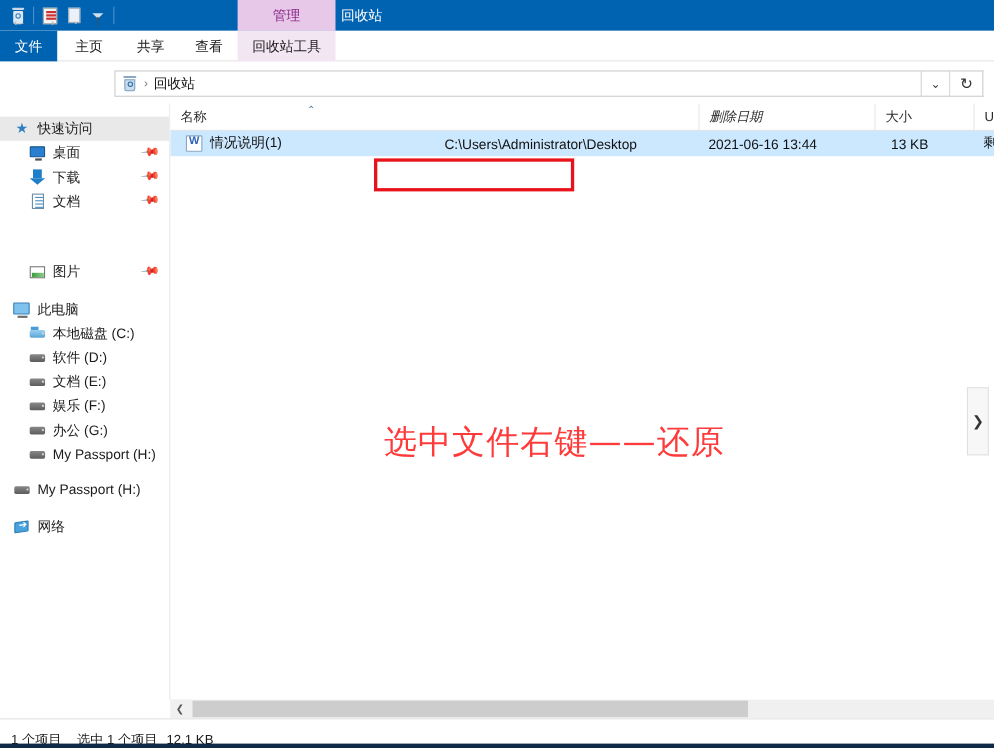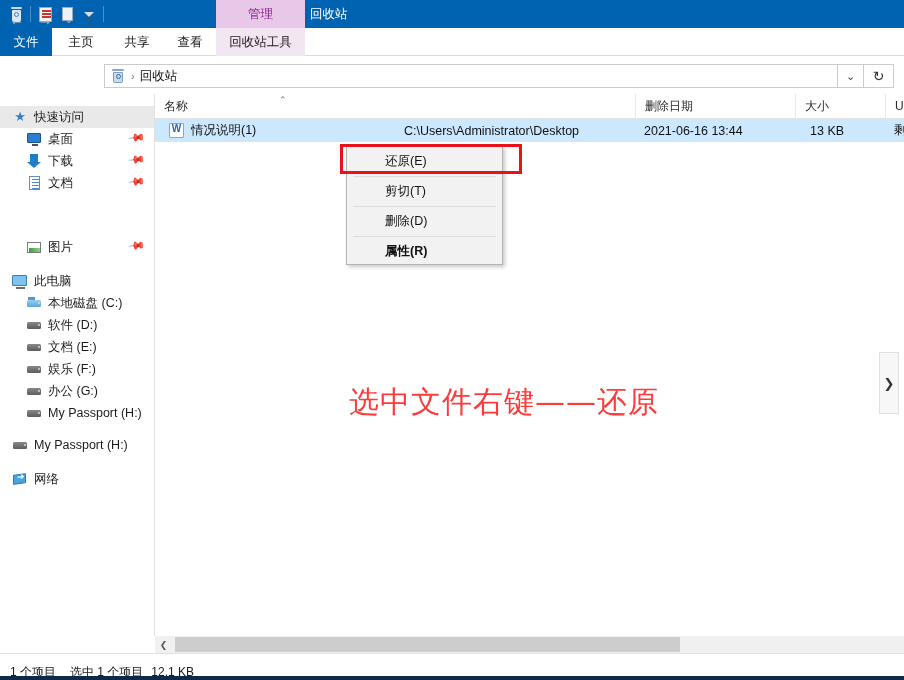--- a/index.html
+++ b/index.html
@@ -502,21 +502,21 @@
     </div>
   </div>
 
   <div class="listarea">
 
     <div class="colhdr">
       <div class="col" style="left:0px;width:240px;">
         <span>名称</span>
         <span class="sort-caret" style="left:124px;">⌃</span>
       </div>
-      <div class="col" style="left:480px;width:160px;">
+      <div class="col" style="left:480px;width:160px;font-style:italic;">
         <span>删除日期</span>
       </div>
       <div class="col" style="left:640px;width:90px;">
         <span>大小</span>
       </div>
       <div class="col" style="left:730px;width:60px;">
         <span>U盘</span>
       </div>
     </div>
 
@@ -527,37 +527,20 @@
       <span class="cellv" style="left:489px;">2021-06-16 13:44</span>
       <span class="cellv" style="left:655px;">13 KB</span>
       <span class="cellv" style="left:739px;">剩</span>
     </div>
   </div>
 
   <div class="rightpane">
     <span>❯</span>
   </div>
 
-  <div class="ctxmenu">
-    <div class="mi">
-      <span>还原(E)</span>
-    </div>
-    <div class="mi-sep"></div>
-    <div class="mi">
-      <span>剪切(T)</span>
-    </div>
-    <div class="mi-sep"></div>
-    <div class="mi">
-      <span>删除(D)</span>
-    </div>
-    <div class="mi-sep"></div>
-    <div class="mi bold">
-      <span>属性(R)</span>
-    </div>
-  </div>
   <div class="redbox"></div>
 
   <div class="annot">选中文件右键——还原</div>
 
   <div class="hscroll">
     <div class="hs-left">❮</div>
     <div class="hs-thumb"></div>
   </div>
 
   <div class="statusbar">

